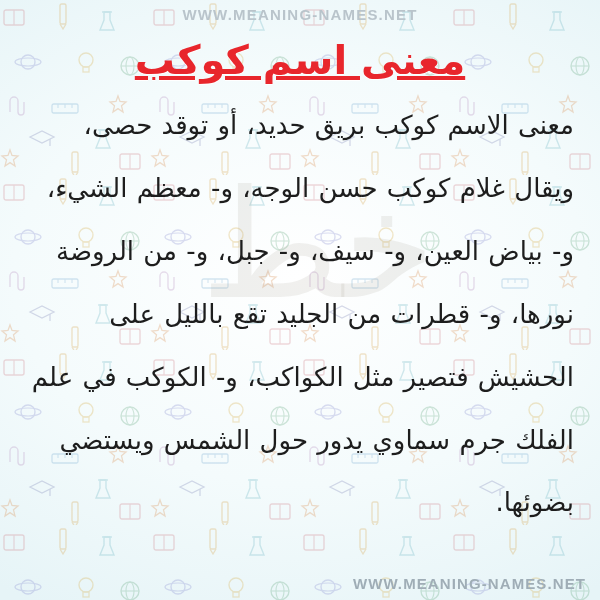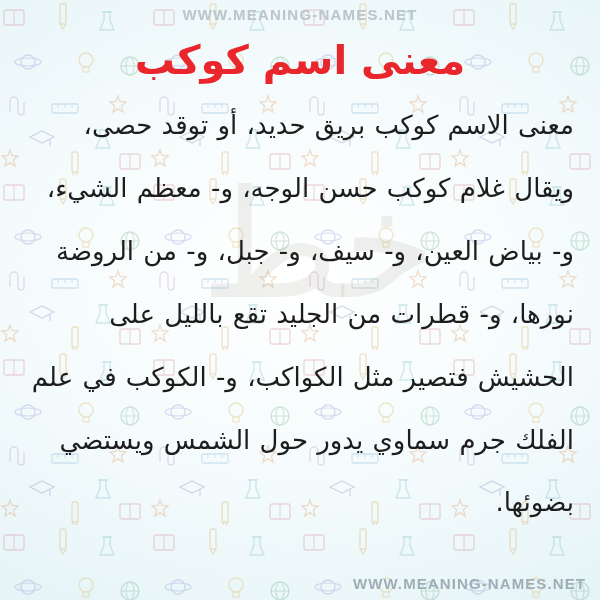--- a/index.html
+++ b/index.html
@@ -84,20 +84,21 @@
     top: 8px;
     left: 0;
     width: 100%;
     text-align: center;
     font-family: "DejaVu Sans", sans-serif;
     font-size: 40px;
     font-weight: bold;
     color: #e8262c;
     line-height: 1.25;
     text-shadow: 0 1px 0 #ffffff;
+    text-decoration: underline;
   }
 
   #body-text {
     position: absolute;
     top: 94px;
     left: 26px;
     width: 548px;
     text-align: right;
     font-family: "DejaVu Sans", sans-serif;
     font-size: 26px;

